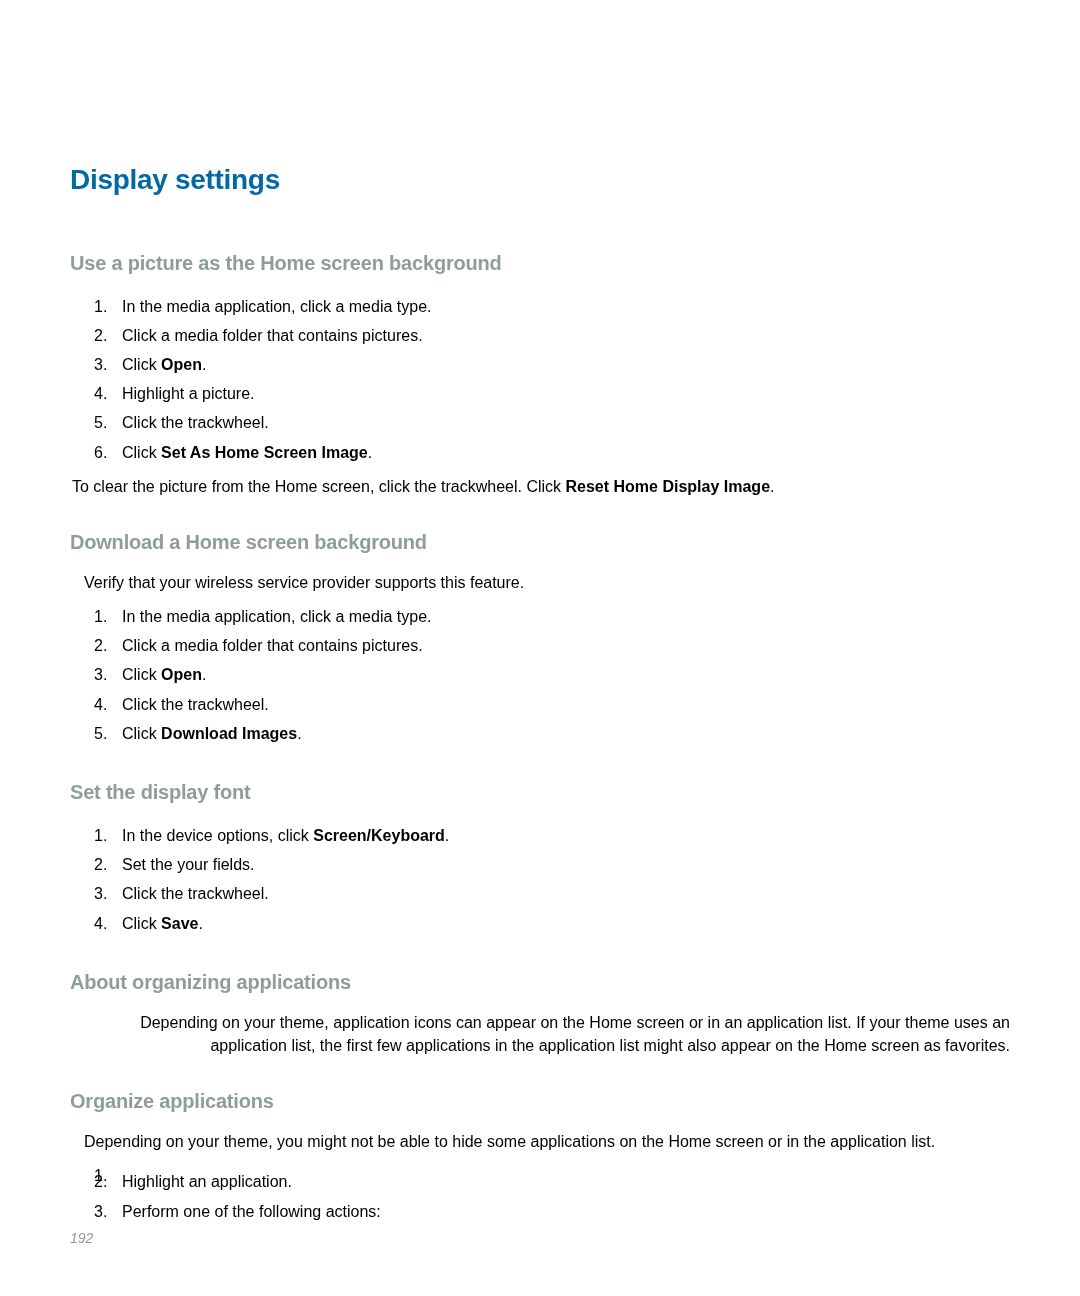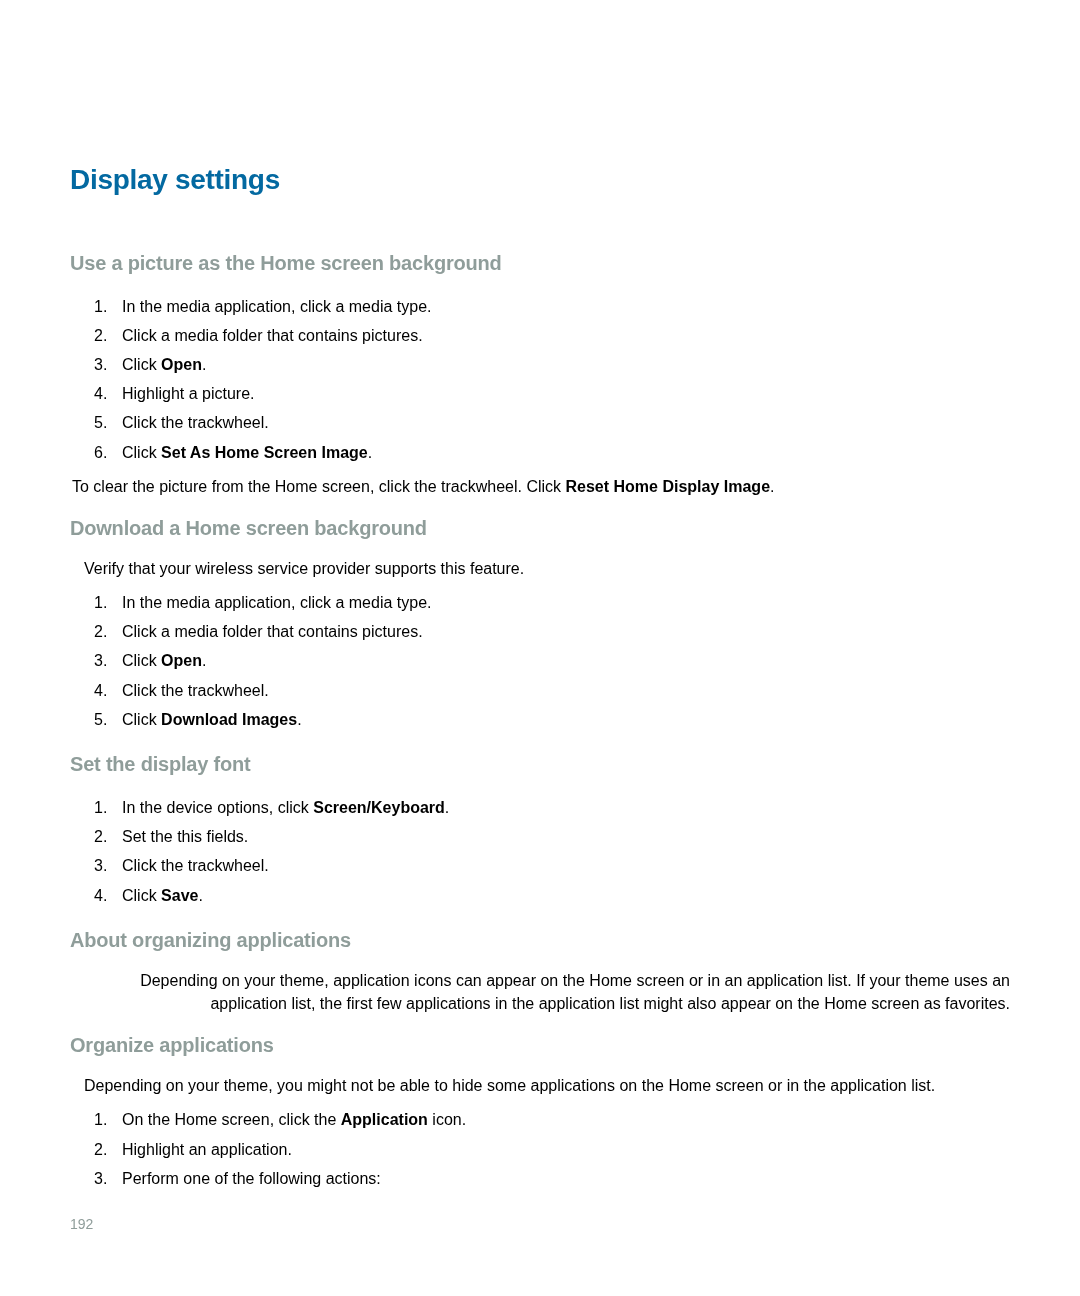--- a/index.html
+++ b/index.html
@@ -18,21 +18,21 @@
       font-size: 28px;
       font-weight: 700;
       color: #0369a1;
       margin-bottom: 48px;
       letter-spacing: -0.3px;
     }
     .h2 {
       font-size: 20px;
       font-weight: 700;
       color: #8f9d9a;
-      margin-top: 16px;
+      margin-top: 30px;
       margin-bottom: 14px;
       letter-spacing: -0.2px;
     }
     .h2.first { margin-top: 0; }
     .intro {
       font-size: 16px;
       color: #000;
       margin-bottom: 8px;
       margin-left: 14px;
     }
@@ -64,23 +64,24 @@
       color: #000;
       margin-top: 8px;
       margin-bottom: 4px;
       margin-left: 2px;
       text-align: right;
     }
     .bold { font-weight: 700; }
     .page-num {
       position: absolute;
       left: 70px;
-      bottom: 62px;
+      bottom: 48px;
       font-size: 14px;
       color: #8f9d9a;
+      font-style: italic;
     }
   </style>
 </head>
 <body>
 
 <div class="h1">Display settings</div>
 
 <div class="h2 first">Use a picture as the Home screen background</div>
 <ol class="steps">
   <li><span class="num">1.</span><span>In the media application, click a media type.</span></li>
@@ -98,29 +99,29 @@
   <li><span class="num">1.</span><span>In the media application, click a media type.</span></li>
   <li><span class="num">2.</span><span>Click a media folder that contains pictures.</span></li>
   <li><span class="num">3.</span><span><span>Click </span><span class="bold">Open</span><span>.</span></span></li>
   <li><span class="num">4.</span><span>Click the trackwheel.</span></li>
   <li><span class="num">5.</span><span><span>Click </span><span class="bold">Download Images</span><span>.</span></span></li>
 </ol>
 
 <div class="h2">Set the display font</div>
 <ol class="steps">
   <li><span class="num">1.</span><span><span>In the device options, click </span><span class="bold">Screen/Keyboard</span><span>.</span></span></li>
-  <li><span class="num">2.</span><span>Set the this fields.</span></li>
+  <li><span class="num">2.</span><span>Set the your fields.</span></li>
   <li><span class="num">3.</span><span>Click the trackwheel.</span></li>
   <li><span class="num">4.</span><span><span>Click </span><span class="bold">Save</span><span>.</span></span></li>
 </ol>
 
 <div class="h2">About organizing applications</div>
 <div class="body-para">Depending on your theme, application icons can appear on the Home screen or in an application list. If your theme uses an application list, the first few applications in the application list might also appear on the Home screen as favorites.</div>
 
 <div class="h2">Organize applications</div>
 <div class="intro">Depending on your theme, you might not be able to hide some applications on the Home screen or in the application list.</div>
 <ol class="steps">
-  <li><span class="num">1.</span><span><span>On the Home screen, click the </span><span class="bold">Application</span><span> icon.</span></span></li>
+  <li><span class="num">1.</span></li>
   <li><span class="num">2.</span><span>Highlight an application.</span></li>
   <li><span class="num">3.</span><span>Perform one of the following actions:</span></li>
 </ol>
 
 <div class="page-num">192</div>
 
 </body></html>

